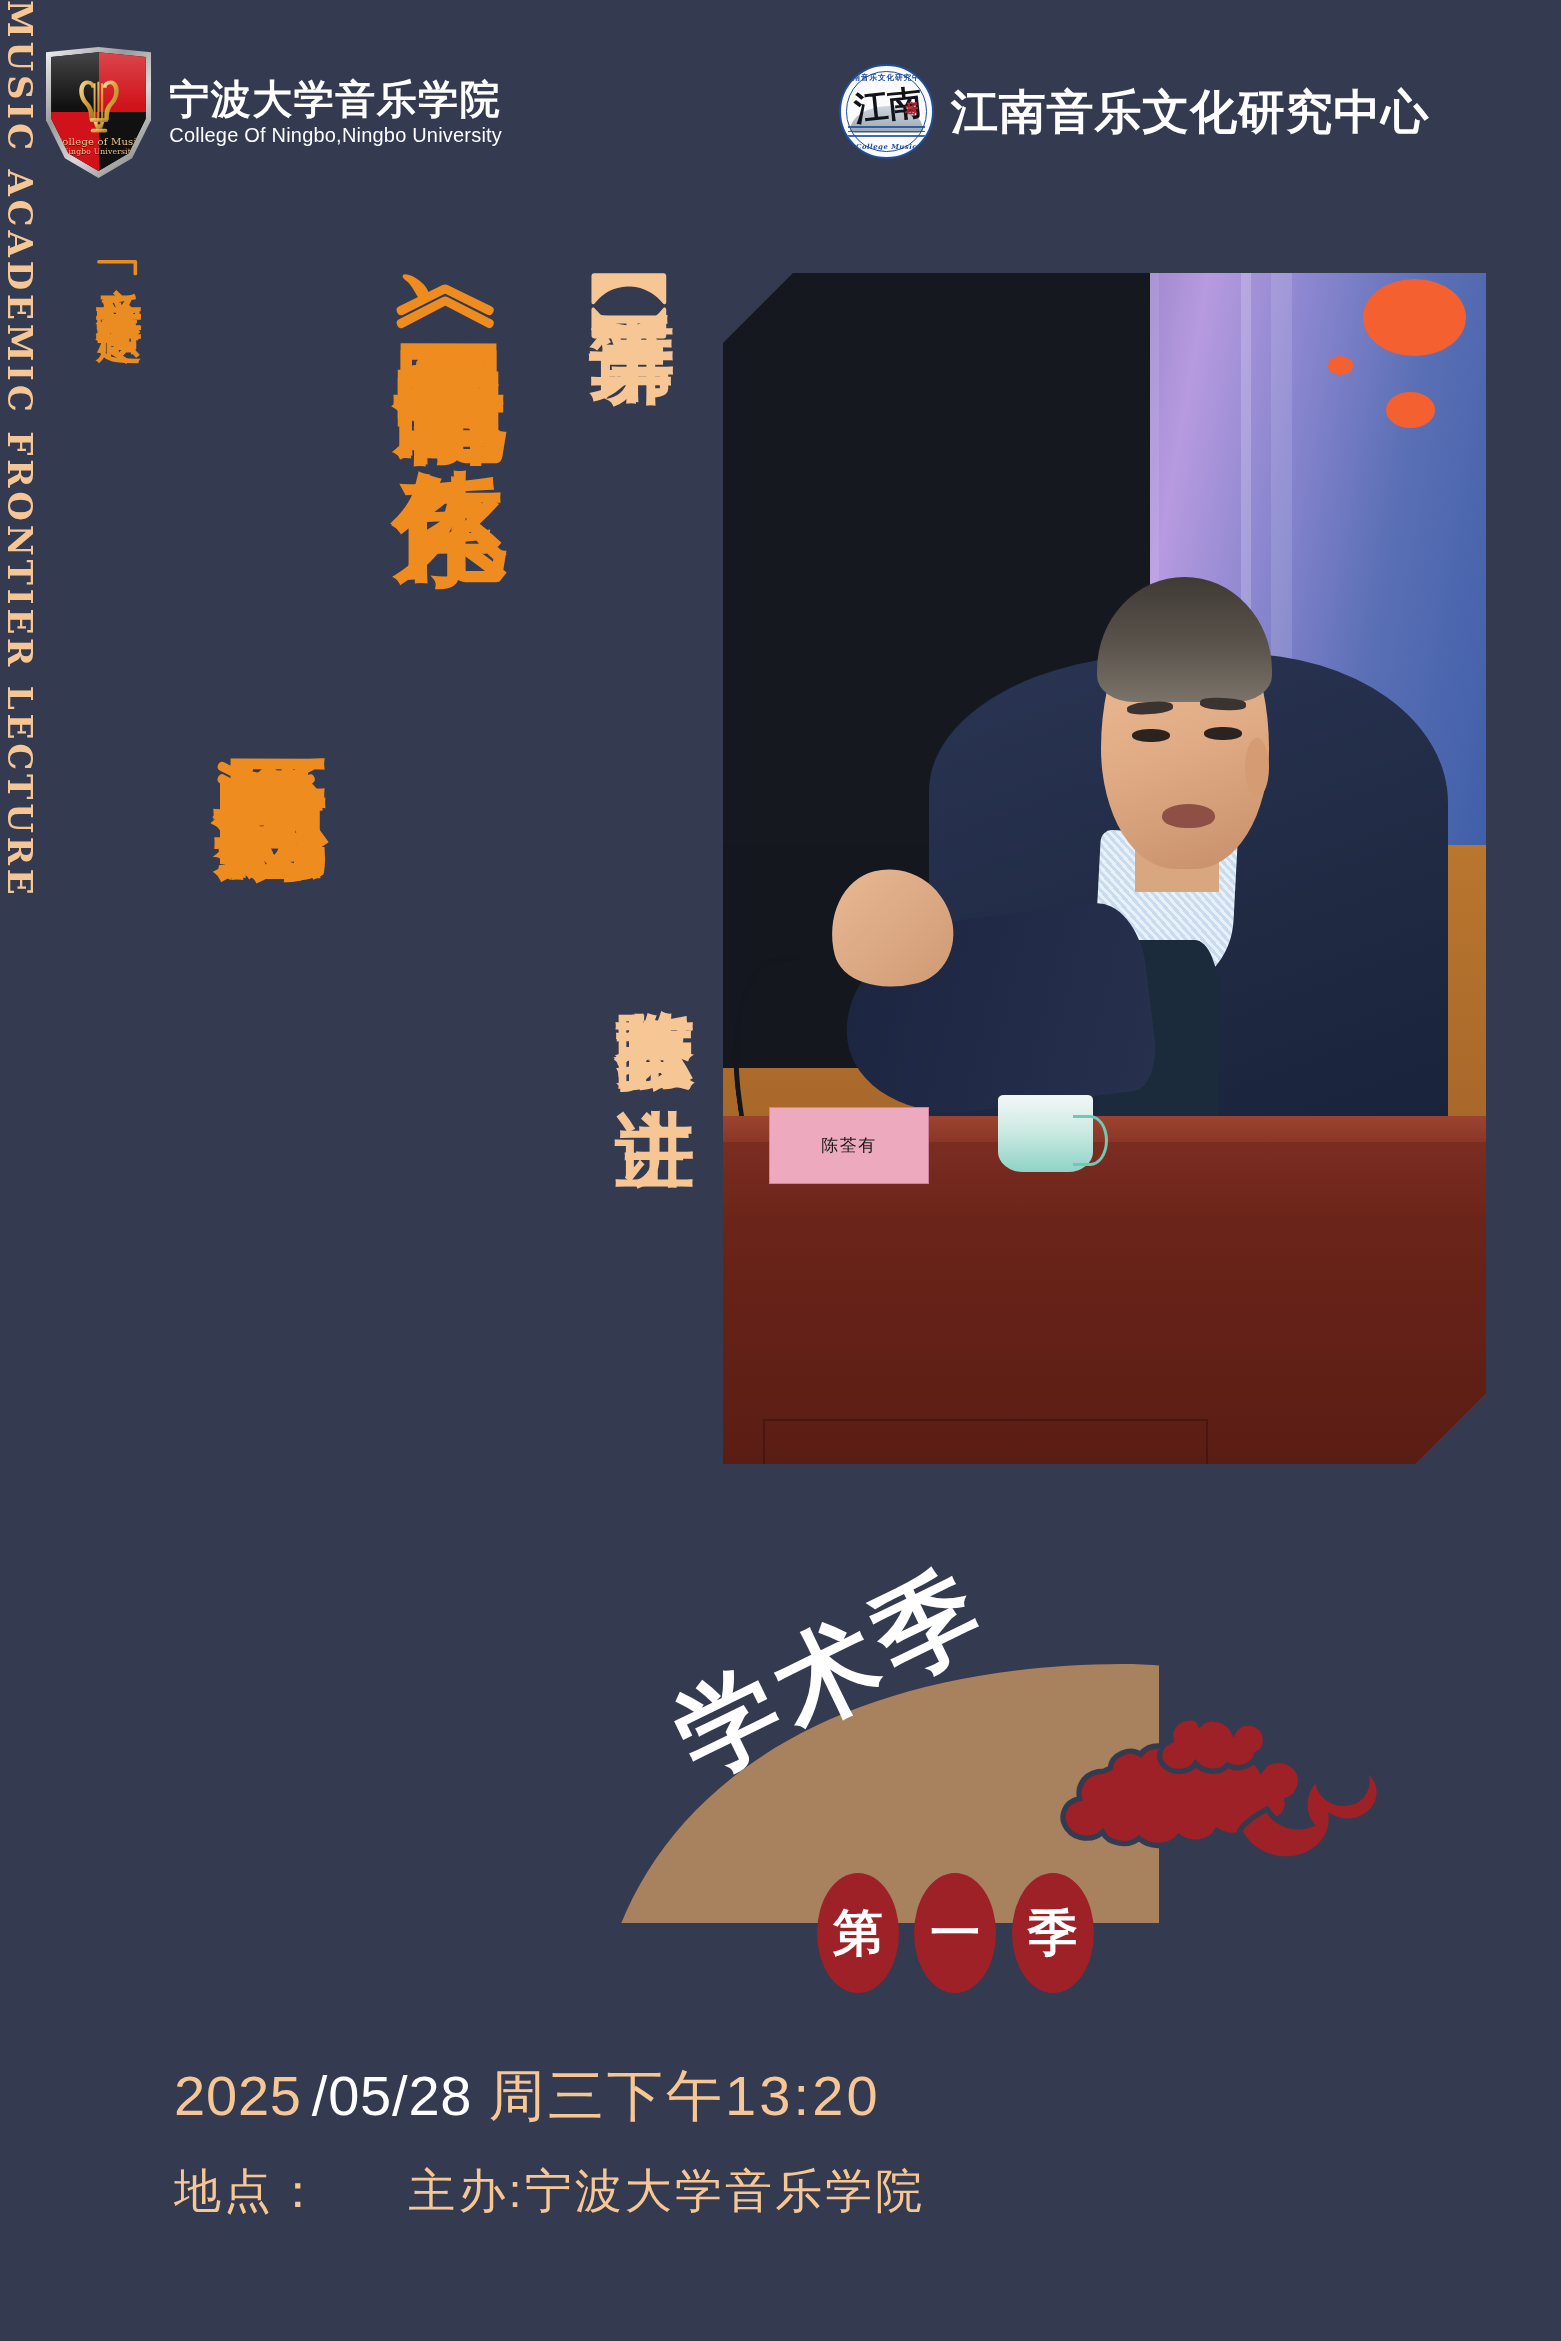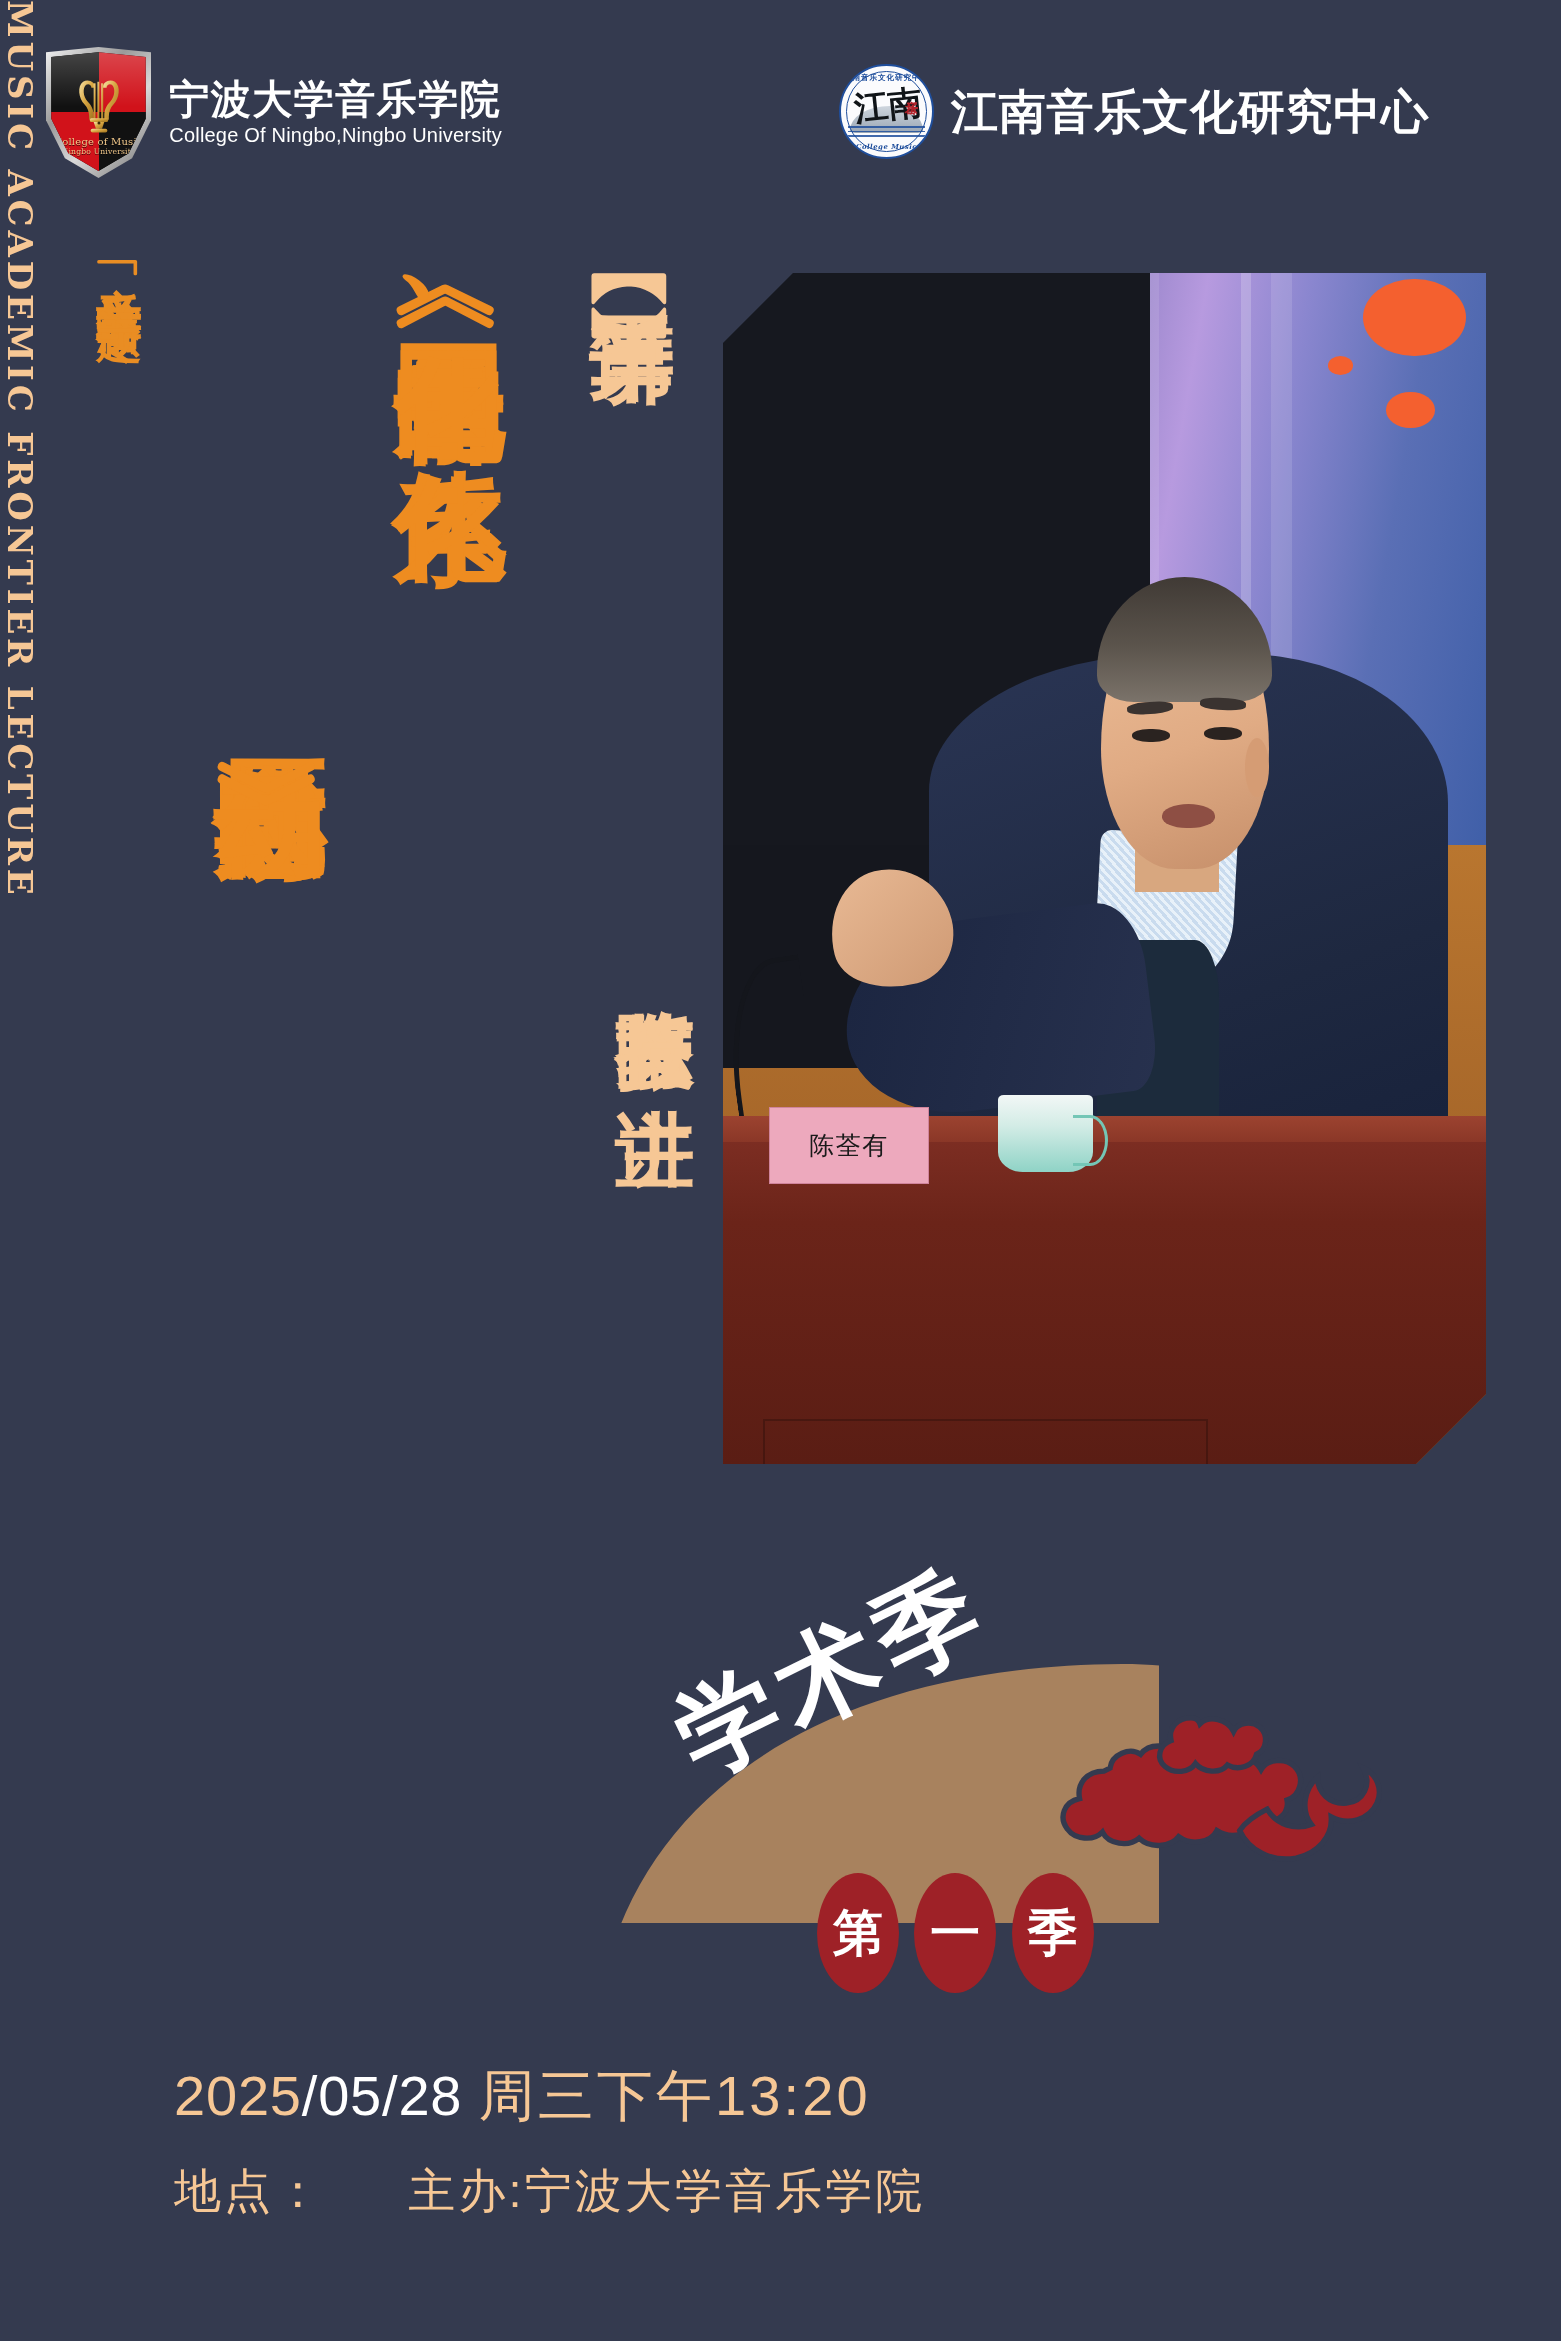--- a/index.html
+++ b/index.html
@@ -264,21 +264,21 @@
     background: #8e4f44;
     border-radius: 50% 50% 46% 46%;
   }
   .ph-nameplate {
     position: absolute; left: 6%; bottom: 23.5%; width: 21%; height: 6.5%;
     background: #eda9bd;
     border: 0.8px solid #d0849c;
     box-sizing: border-box;
     display: flex; align-items: center; justify-content: center;
     color: #1a1a1a;
-    font-size: 25px;
+    font-size: 17px;
     letter-spacing: 1.5px;
   }
   .ph-cup {
     position: absolute; left: 36%; bottom: 24.5%; width: 12.5%; height: 6.5%;
     background: linear-gradient(180deg,#f2f7f6 0%,#d3ece6 40%,#8fd3c6 100%);
     border-radius: 6% 6% 26% 26%;
   }
   .ph-cup-handle {
     position: absolute; right: -16%; top: 26%; width: 34%; height: 58%;
     border: 3.8px solid #74c6b6;
@@ -413,21 +413,21 @@
   
   .footer-date {
     position: absolute;
     left: 174px; top: 2059px;
     font-size: 56px;
     letter-spacing: 0.8px;
     color: #f6c795;
     white-space: nowrap;
     font-family: "Liberation Sans", sans-serif;
   }
-  .footer-date .white { color: #ffffff; }
+  .footer-date .white { color: #ffffff; margin-left: 10px; }
   .footer-date .wk { letter-spacing: 3.1px; }
   .footer-info {
     position: absolute;
     left: 174px; top: 2160px;
     width: 1296px;
     font-size: 47px;
     letter-spacing: 3.1px;
     color: #f6c795;
     white-space: nowrap;
     display: flex;

